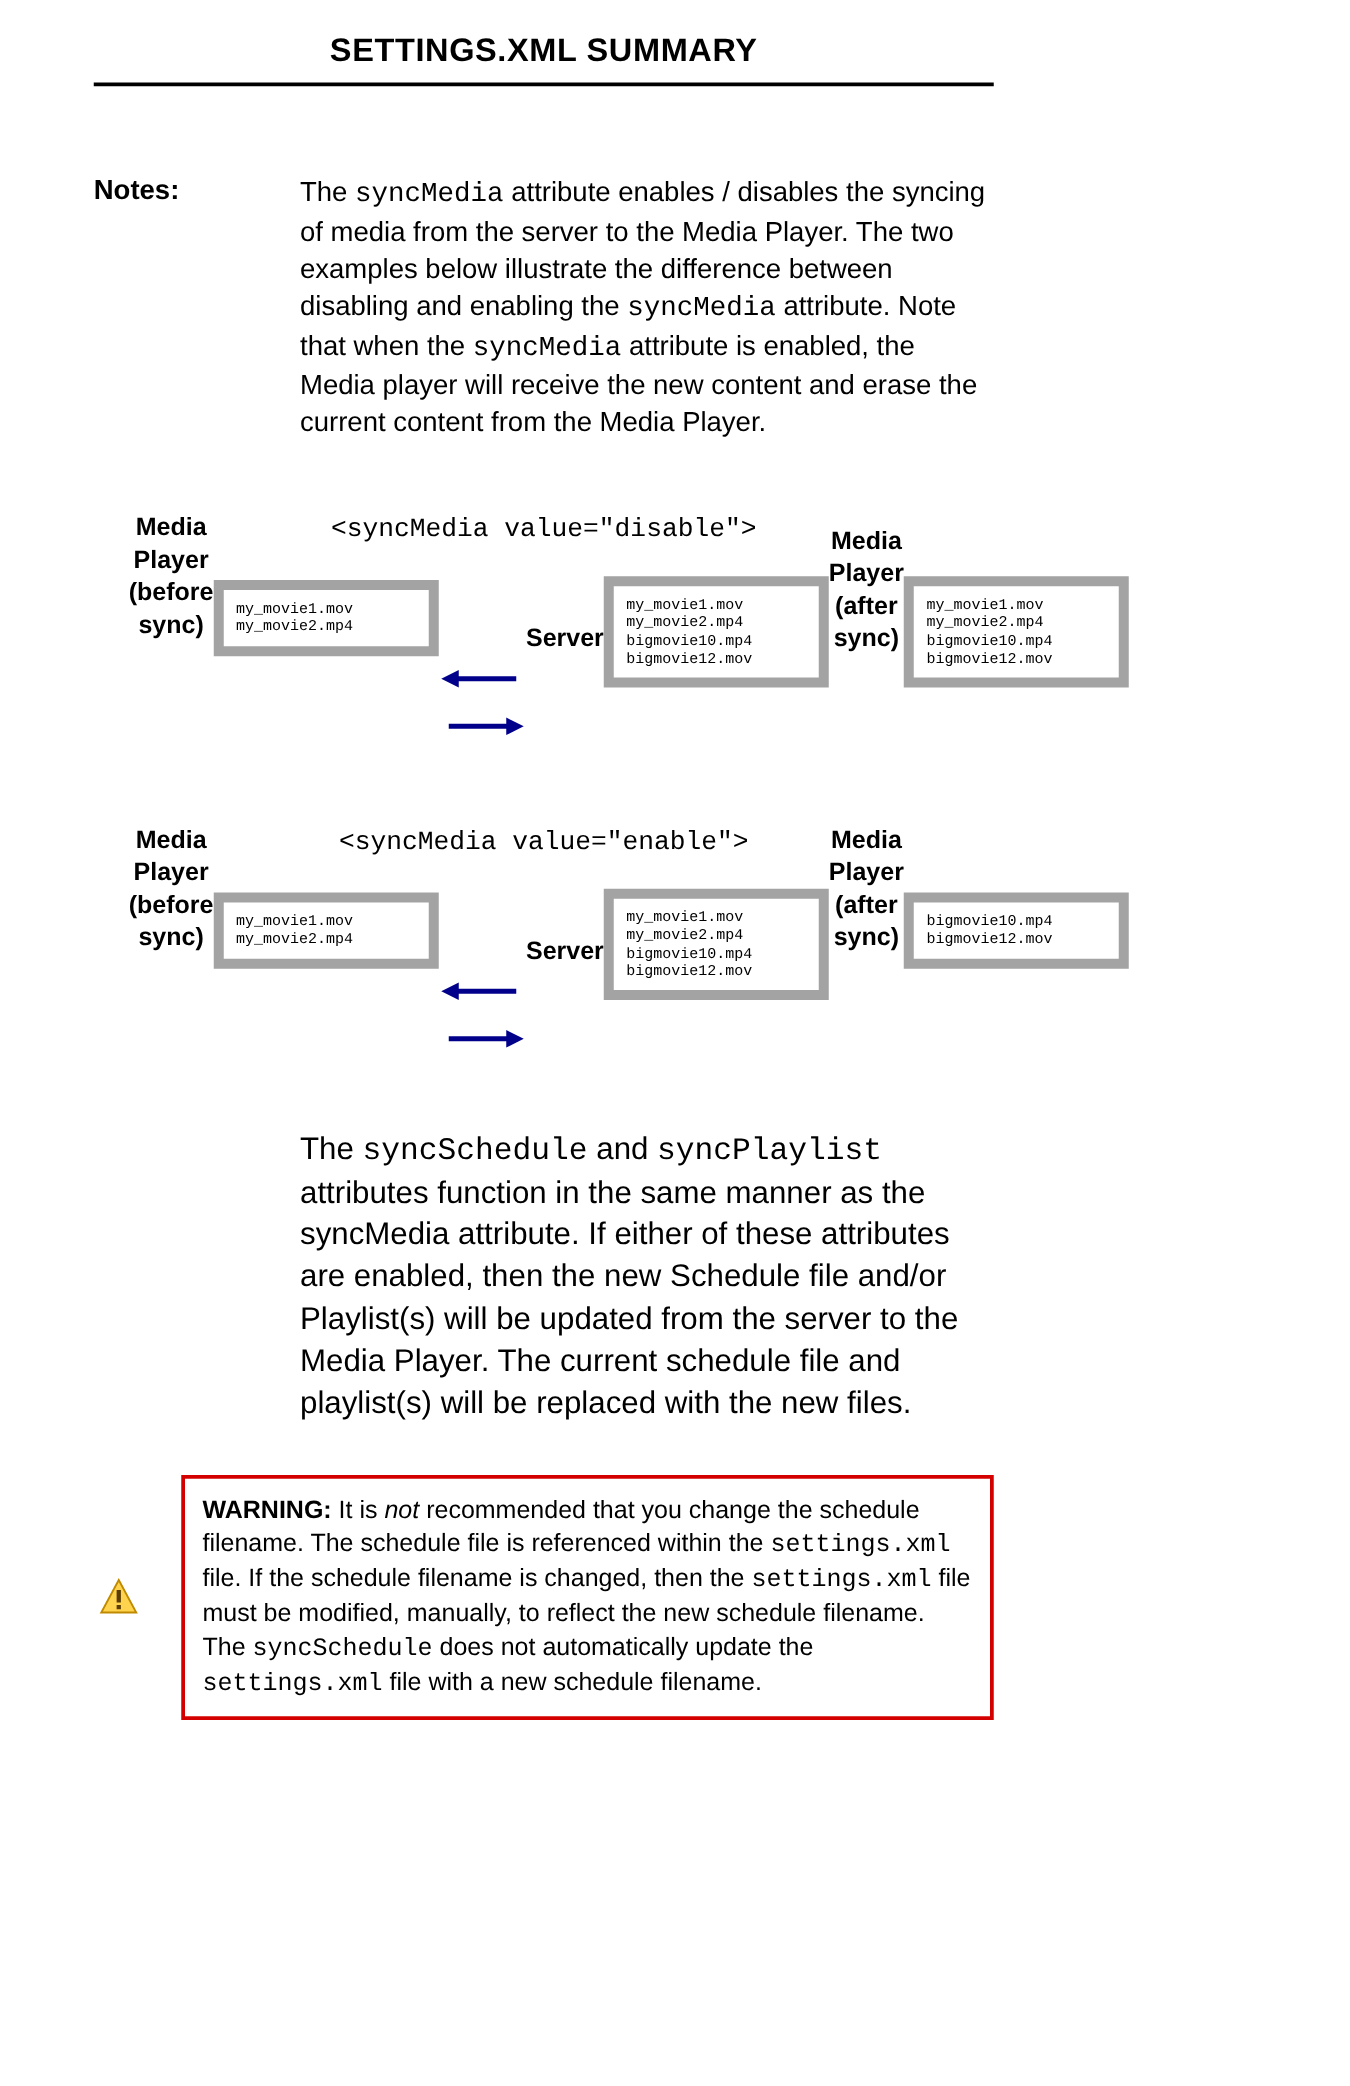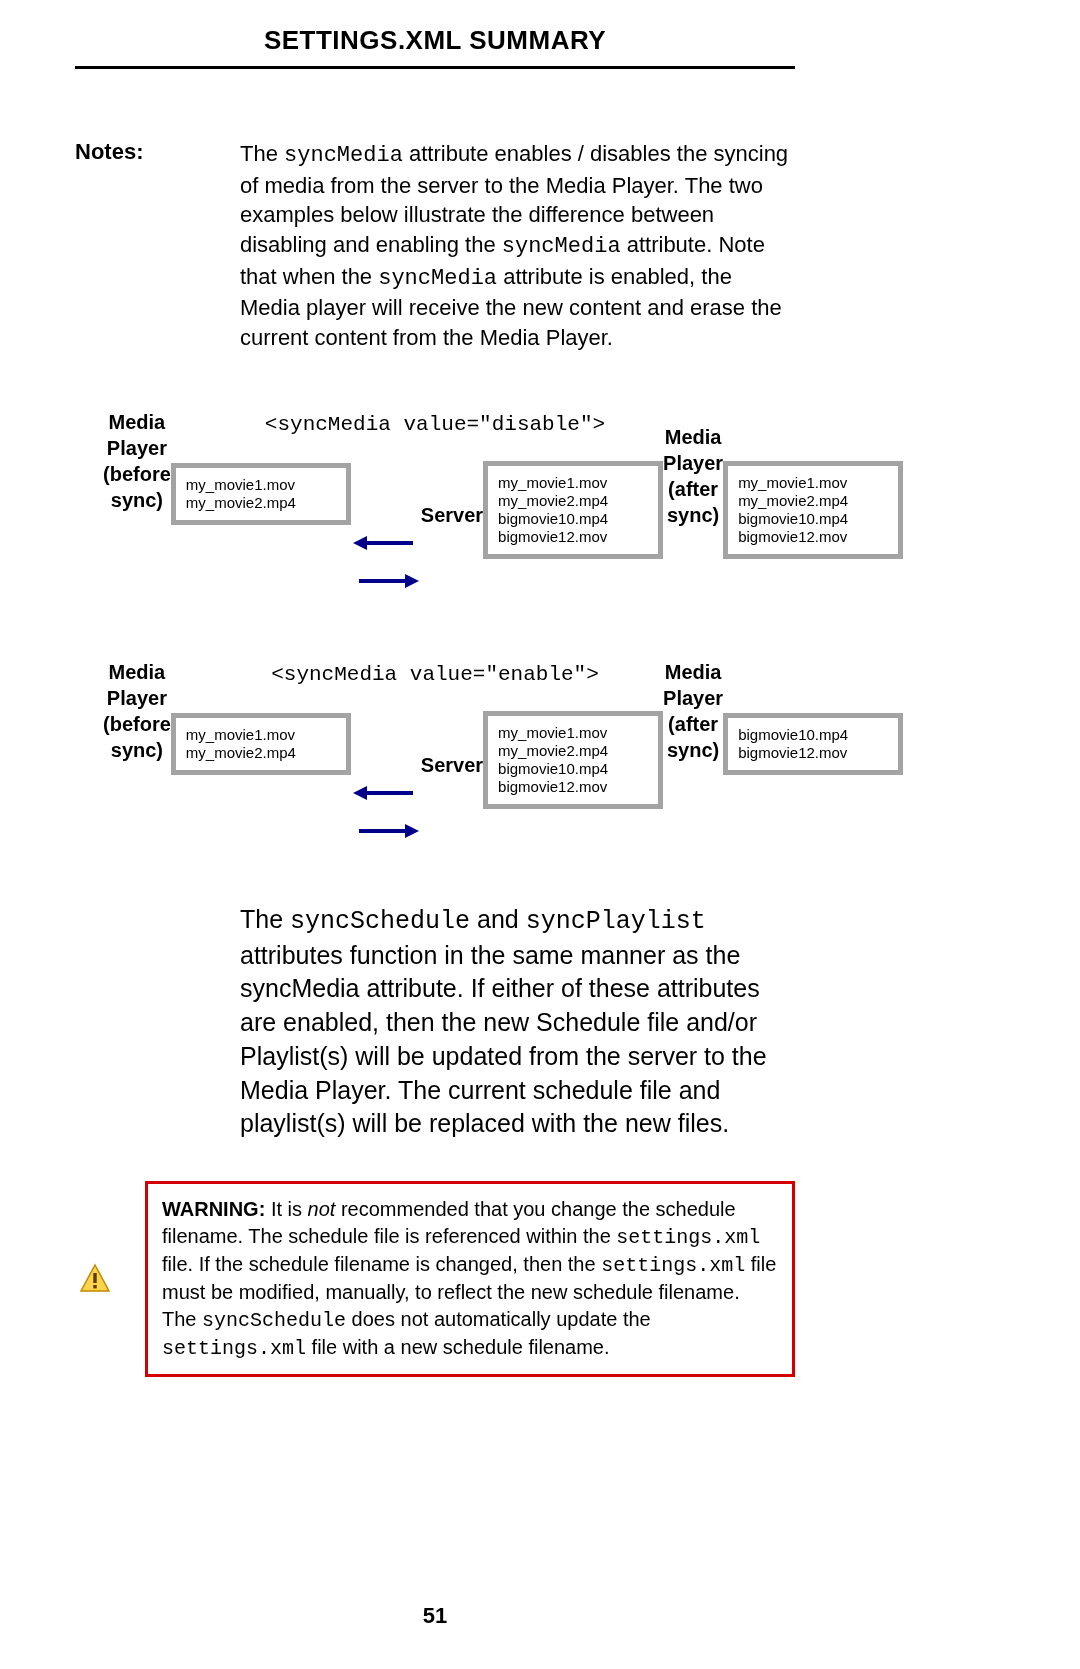--- a/index.html
+++ b/index.html
@@ -64,24 +64,24 @@
     font-size: 20px;
     text-align: center;
     line-height: 1.3;
     margin-bottom: 15px;
     height: 52px;
     display: flex;
     align-items: flex-end;
     justify-content: center;
   }
   .filebox {
-    border: 5px solid #a3a3a3;
+    border: 8px solid #a3a3a3;
     padding: 8px 10px;
-    font-family: Liberation Sans, sans-serif;
-    font-size: 15px;
+    font-family: Liberation Mono, monospace;
+    font-size: 12px;
     line-height: 1.2;
     white-space: pre;
     min-width: 180px;
   }
   .arrows {
     display: flex;
     flex-direction: column;
     justify-content: center;
     margin-top: 70px;
   }
@@ -225,15 +225,14 @@
         <polygon points="16,2 30,28 2,28" fill="#ffd34d" stroke="#c08a00" stroke-width="1.5"></polygon>
         <rect x="14.3" y="10" width="3.4" height="10" fill="#5a3b00"></rect>
         <rect x="14.3" y="22" width="3.4" height="3.4" fill="#5a3b00"></rect>
       </svg>
     </div>
     <div class="warning-box" style="margin-left:15px;">
       <span style="font-weight:bold">WARNING:</span><span> It is </span><span class="italic">not</span><span> recommended that you change the schedule filename.  The schedule file is referenced within the </span><span class="mono">settings.xml</span><span> file.  If the schedule filename is changed, then the </span><span class="mono">settings.xml</span><span> file must be modified, manually, to reflect the new schedule filename.</span><br><span>The </span><span class="mono">syncSchedule</span><span> does not automatically update the </span><span class="mono">settings.xml</span><span> file with a new schedule filename.</span>
     </div>
   </div>
 
-  <div class="page-num">51</div>
 
 </div>
 
 </body></html>

